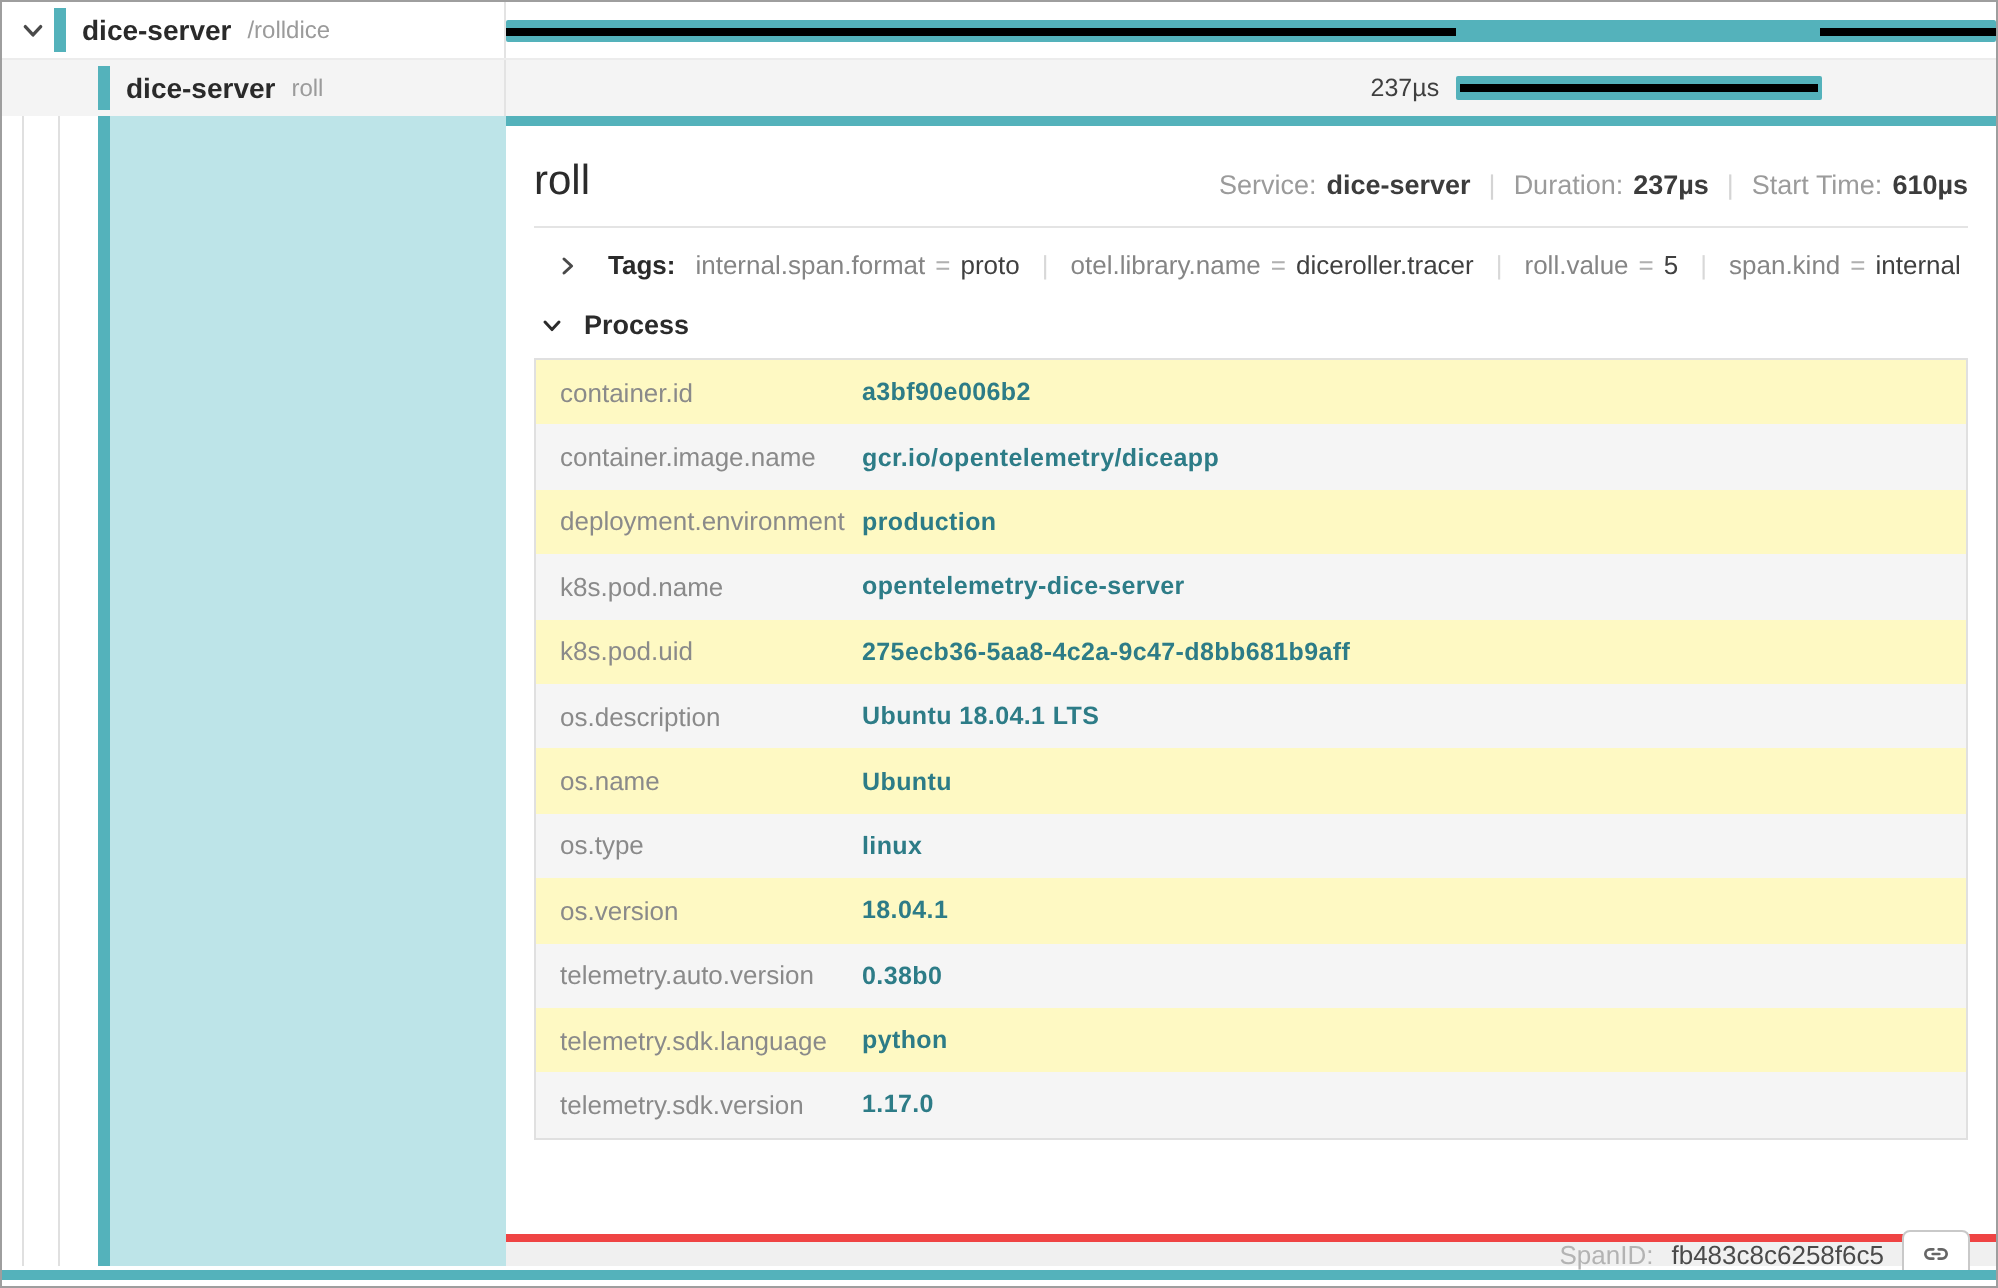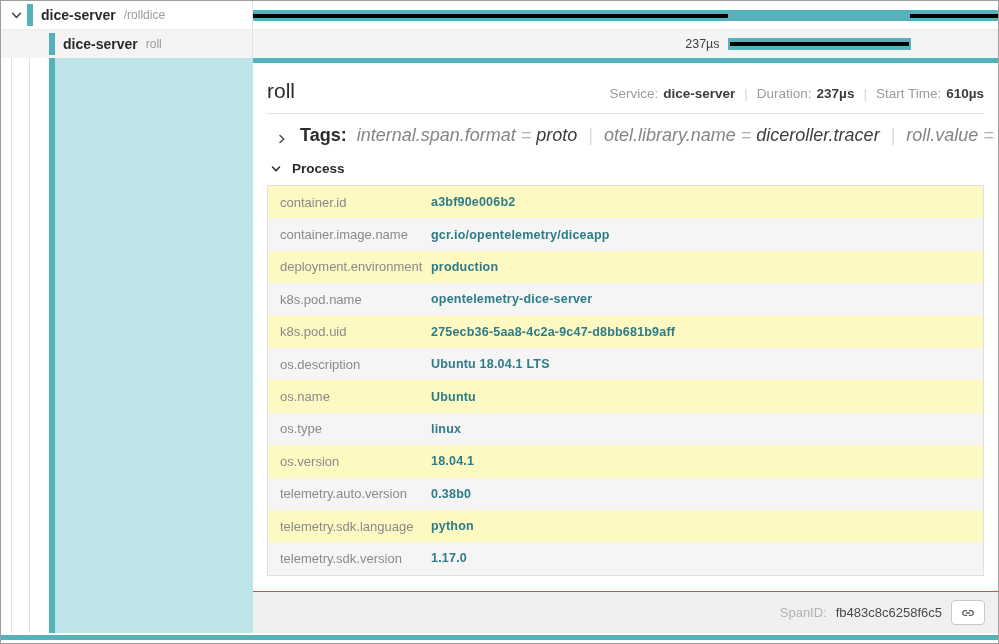--- a/index.html
+++ b/index.html
@@ -41,40 +41,40 @@
            border-top:5px solid var(--teal); display:flex; flex-direction:column; }
   .detail-body{ flex:1; padding:0 14px; overflow:hidden; }
   .detail-header{ display:flex; align-items:baseline; margin-top:16px; padding-bottom:10px;
                   border-bottom:1px solid #e4e4e4; }
   .detail-title{ font-size:21px; color:#2b2b2b; font-weight:normal; }
   .meta{ margin-left:auto; font-size:13.5px; display:flex; align-items:baseline; }
   .meta-label{ color:#9b9b9b; margin-right:5px; }
   .meta-value{ color:#3c3c3c; font-weight:bold; }
   .meta-divider{ color:#d4d4d4; padding:0 9px; }
 
-  .tags-row{ display:flex; align-items:flex-end; padding:11px 0 10px 2px; font-size:18px; }
+  .tags-row{ display:flex; align-items:flex-end; padding:11px 0 10px 2px; font-size:13px; }
   .tags-label{ font-weight:bold; color:#2b2b2b; margin:0 10px 0 9px; }
-  .tag{ display:flex; align-items:center;font-style:italic; }
+  .tag{ display:flex; align-items:center; }
   .tag-key{ color:#858585; }
   .tag-eq{ color:#b0b0b0; margin:0 5px; }
   .tag-value{ color:#404040; }
   .tag-divider{ color:#d8d8d8; padding:0 11px; }
 
   .process-header{ display:flex; align-items:center; font-size:13.5px; font-weight:bold;
                    color:#2b2b2b; margin:5px 0 9px 2px; }
   .process-header span{ margin-left:9px; }
 
   .kv-table{ border:1px solid #e0e0e0; font-size:13px; }
   .kv-row{ display:flex; height:32.4px; align-items:center; background:#fef9c3; }
   .kv-row:nth-child(even){ background:#f5f5f5; }
   .kv-key{ width:163px; flex-shrink:0; padding-left:12px; color:#8a8a8a; }
   .kv-value{ font-family:Liberation Sans, sans-serif; font-size:12.5px; font-weight:bold;
              color:#2d7c87; letter-spacing:0.2px; }
 
-  .detail-footer{ height:42px; background:#f0f0f0; border-top:1px solid #ef4444;
+  .detail-footer{ height:16px; background:#f0f0f0; border-top:4px solid #ef4444;
                   display:flex; align-items:center; justify-content:flex-end;
                   padding:0 13px; gap:9px; }
   .spanid-label{ color:#b3b3b3; font-size:13px; }
   .spanid-value{ color:#4a4a4a; font-size:13px; }
   .link-btn{ width:34px; height:25px; background:#fff; border:1px solid #c9c9c9; border-radius:4px;
              display:flex; align-items:center; justify-content:center; cursor:pointer; }
 </style>
 </head>
 <body>
 

